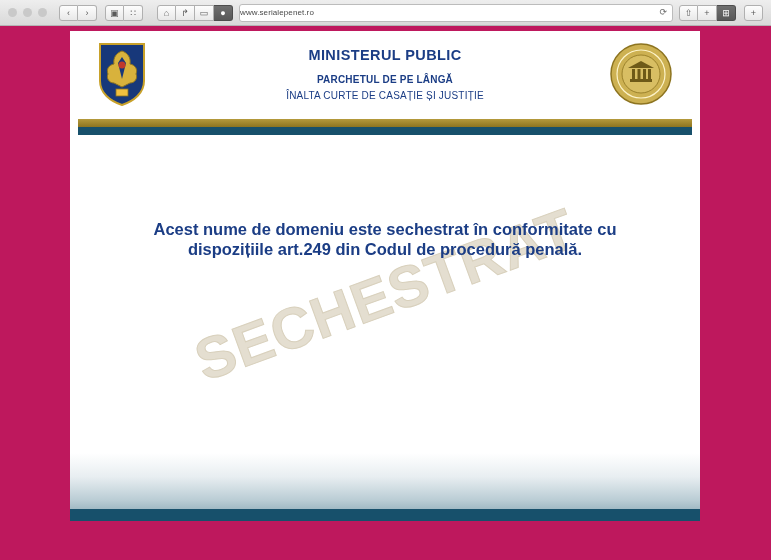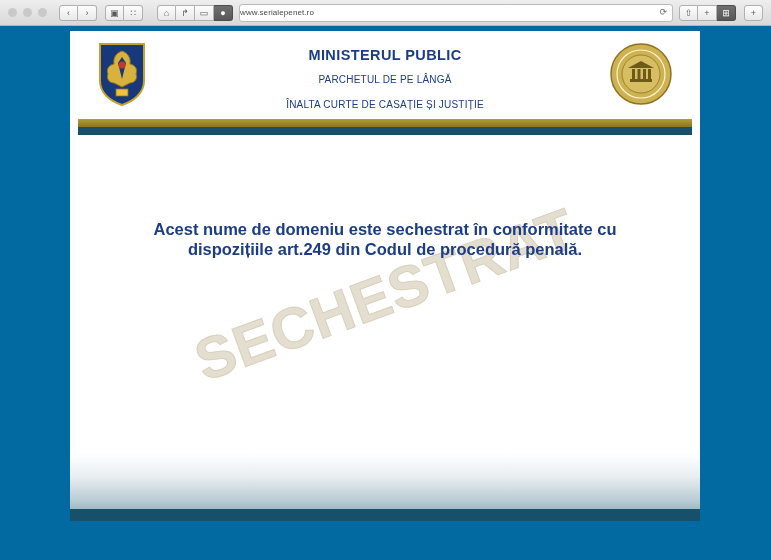--- a/index.html
+++ b/index.html
@@ -107,21 +107,21 @@
     color: #ffffff;
   }
 
   
   .viewport {
     position: absolute;
     left: 0;
     top: 26px;
     right: 0;
     bottom: 0;
-    background: #0369a1;
+    background: #be185d;
     overflow: hidden;
   }
 
   .page {
     position: absolute;
     left: 70px;
     top: 5px;
     width: 630px;
     height: 490px;
     background: #ffffff;
@@ -155,24 +155,24 @@
   }
   .h-title {
     font-size: 14.5px;
     font-weight: bold;
     letter-spacing: 0.4px;
     color: #1b3d85;
     margin-bottom: 11px;
   }
   .h-sub1 {
     font-size: 10px;
-    font-weight: normal;
+    font-weight: bold;
     color: #1b3d85;
     letter-spacing: 0.2px;
-    margin-bottom: 14px;
+    margin-bottom: 5px;
   }
   .h-sub2 {
     font-size: 10px;
     font-weight: normal;
     color: #1b3d85;
     letter-spacing: 0.2px;
   }
 
   .seal {
     position: absolute;

